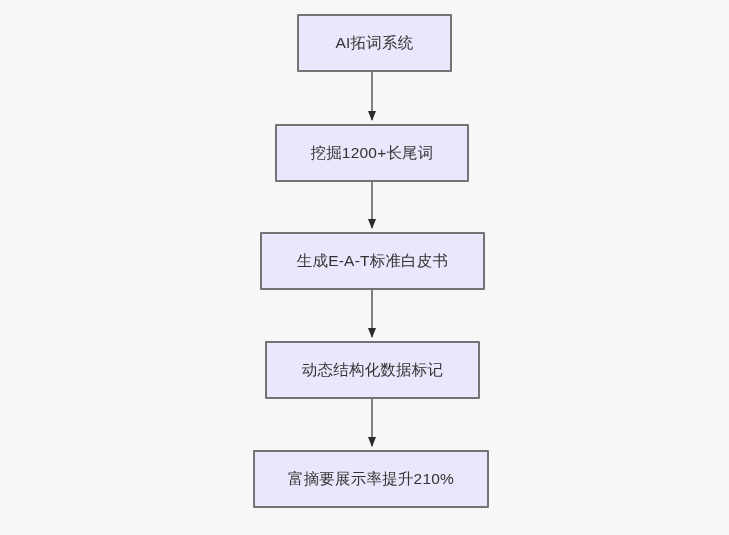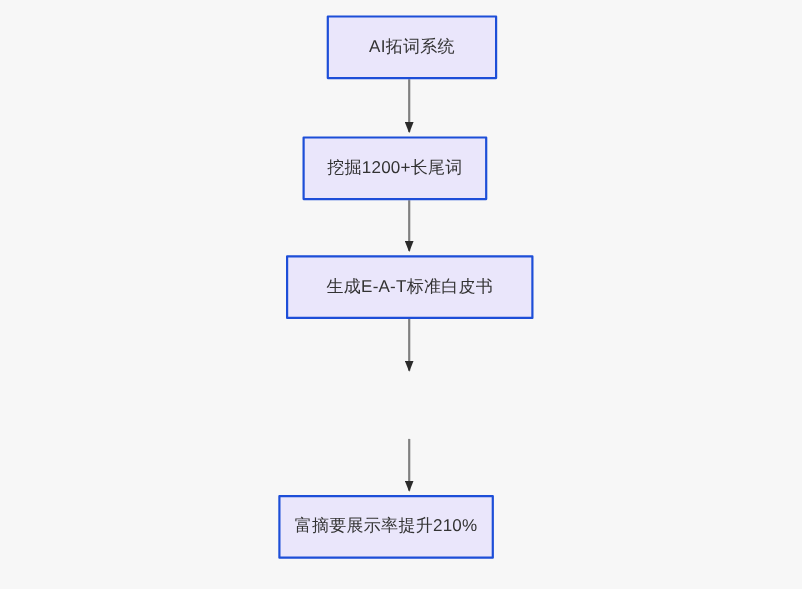--- a/index.html
+++ b/index.html
@@ -23,40 +23,40 @@
     left: 0;
     top: 0;
     width: 729px;
     height: 535px;
     pointer-events: none;
   }
   .node {
     position: absolute;
     box-sizing: border-box;
     background: #eae6fb;
-    border: 2px solid #1d4ed8;
+    border: 2px solid #737373;
     border-radius: 1px;
     display: flex;
     align-items: center;
     justify-content: center;
     color: #333333;
     font-size: 15.5px;
     line-height: 1.2;
     letter-spacing: 0.2px;
     white-space: nowrap;
   }
   .node-label {
     display: block;
   }
   
   #node-0 { left: 297px; top: 14px;  width: 155px; height: 58px; }
-  #node-1 { left: 275px; top: 124px; width: 168px; height: 58px; }
+  #node-1 { left: 275px; top: 124px; width: 194px; height: 58px; }
   #node-2 { left: 260px; top: 232px; width: 225px; height: 58px; justify-content: center; }
   #node-3 { left: 265px; top: 341px; width: 215px; height: 58px; }
-  #node-4 { left: 253px; top: 450px; width: 196px; height: 58px; }
+  #node-4 { left: 253px; top: 450px; width: 236px; height: 58px; }
 </style>
 </head>
 <body>
 
 <div id="flowchart">
 
   <svg class="edge-layer" width="729" height="535" viewBox="0 0 729 535">
     <defs>
       <marker id="arrowhead" markerWidth="10" markerHeight="8" refX="9" refY="4" orient="auto" markerUnits="userSpaceOnUse">
         <path d="M0,0 L10,4 L0,8 z" fill="#2b2b2b"></path>
@@ -77,18 +77,21 @@
   </div>
 
   <div class="node" id="node-1">
     <span class="node-label">挖掘1200+长尾词</span>
   </div>
 
   <div class="node" id="node-2">
     <span class="node-label">生成E-A-T标准白皮书</span>
   </div>
 
+  <div class="node" id="node-3">
+    <span class="node-label">动态结构化数据标记</span>
+  </div>
 
   <div class="node" id="node-4">
     <span class="node-label">富摘要展示率提升210%</span>
   </div>
 
 </div>
 
 </body></html>

